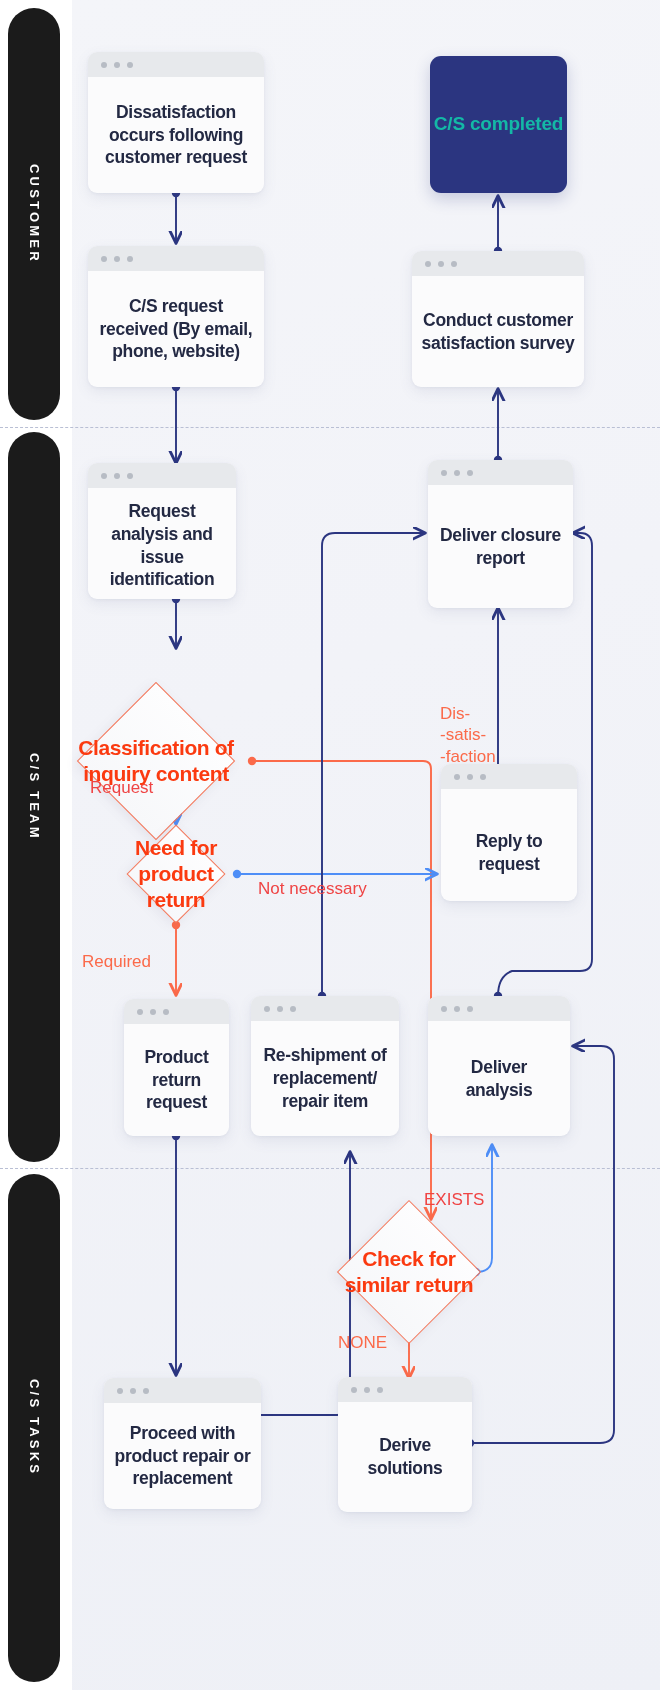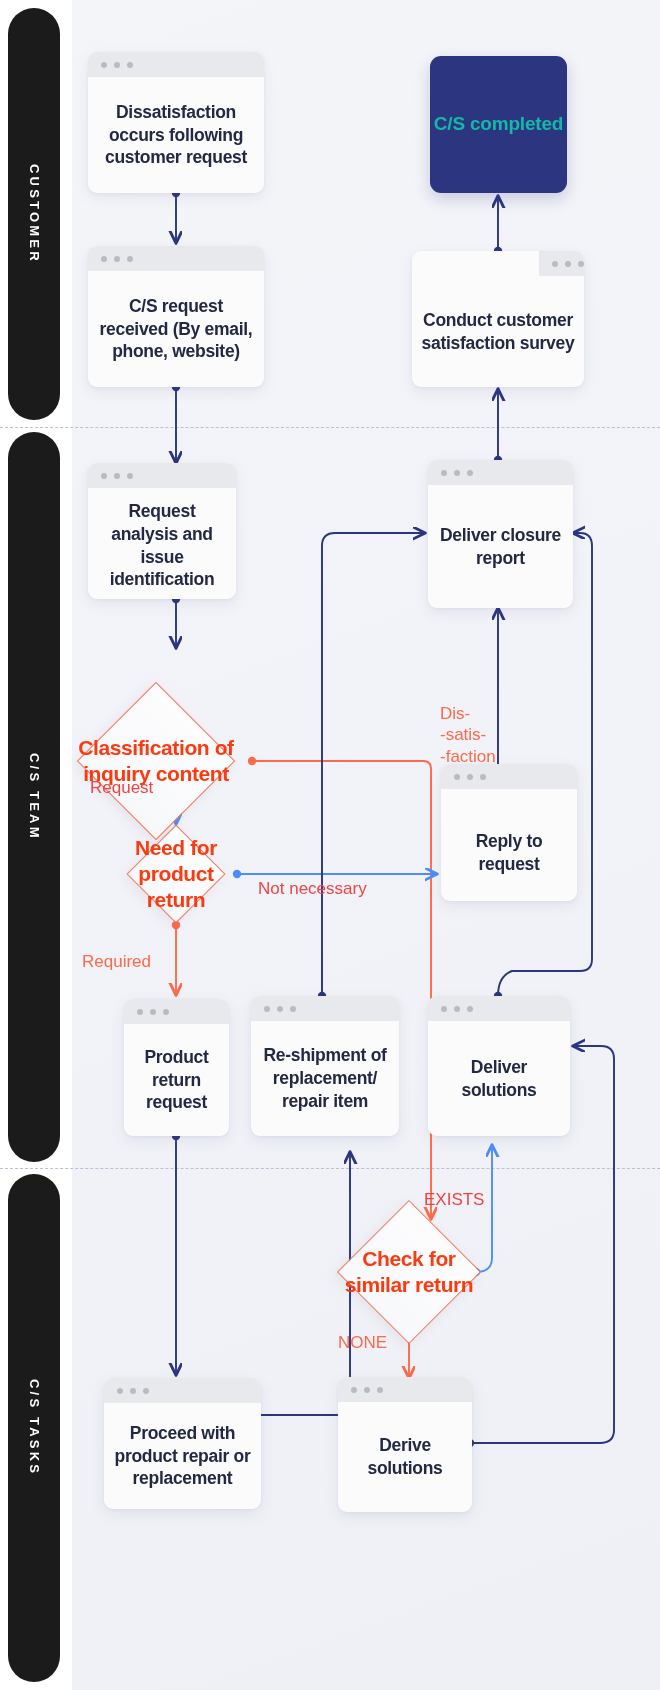--- a/index.html
+++ b/index.html
@@ -193,21 +193,21 @@
         <i></i>
         <i></i>
       </div>
     <div class="body">C/S request received (By email, phone, website)</div>
   </div>
 
   <div class="terminator" style="left:430px;top:56px;width:137px;height:137px;">
     <span>C/S completed</span>
   </div>
 
-  <div class="card" style="left:412px;top:251px;width:172px;height:136px;align-items:flex-end;">
+  <div class="card" style="left:412px;top:251px;width:172px;height:136px;">
     <div class="bar">
         <i></i>
         <i></i>
         <i></i>
       </div>
     <div class="body">Conduct customer satisfaction survey</div>
   </div>
 
   <div class="card" style="left:88px;top:463px;width:148px;height:136px;">
     <div class="bar">
@@ -266,21 +266,21 @@
       </div>
     <div class="body">Re-shipment of replacement/ repair item</div>
   </div>
 
   <div class="card" style="left:428px;top:996px;width:142px;height:140px;">
     <div class="bar">
         <i></i>
         <i></i>
         <i></i>
       </div>
-    <div class="body">Deliver solutions</div>
+    <div class="body">Deliver analysis</div>
   </div>
 
   <div class="diamond" style="left:358px;top:1221px;width:102px;height:102px;">
     <div class="shape"></div>
     <div class="lbl" style="left:-22px;right:-22px;">Check for
 similar return</div>
   </div>
 
   <div class="card" style="left:104px;top:1378px;width:157px;height:131px;">
     <div class="bar">

